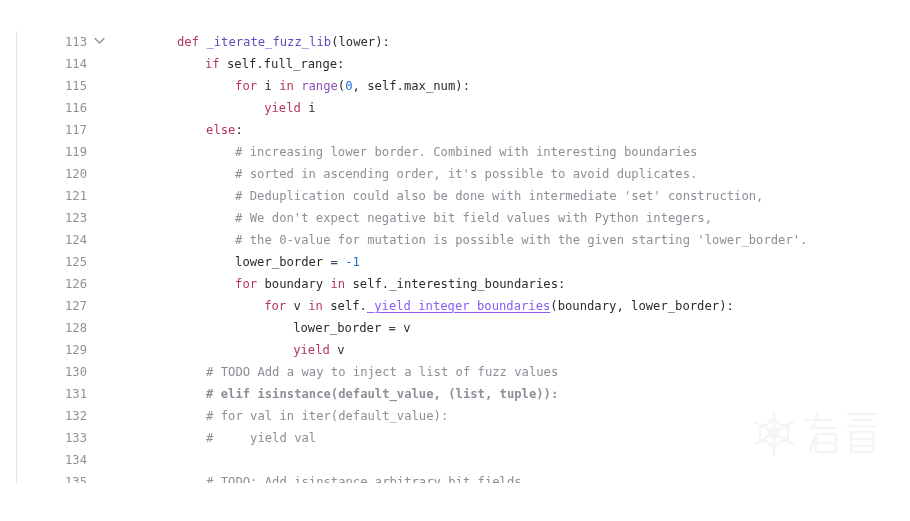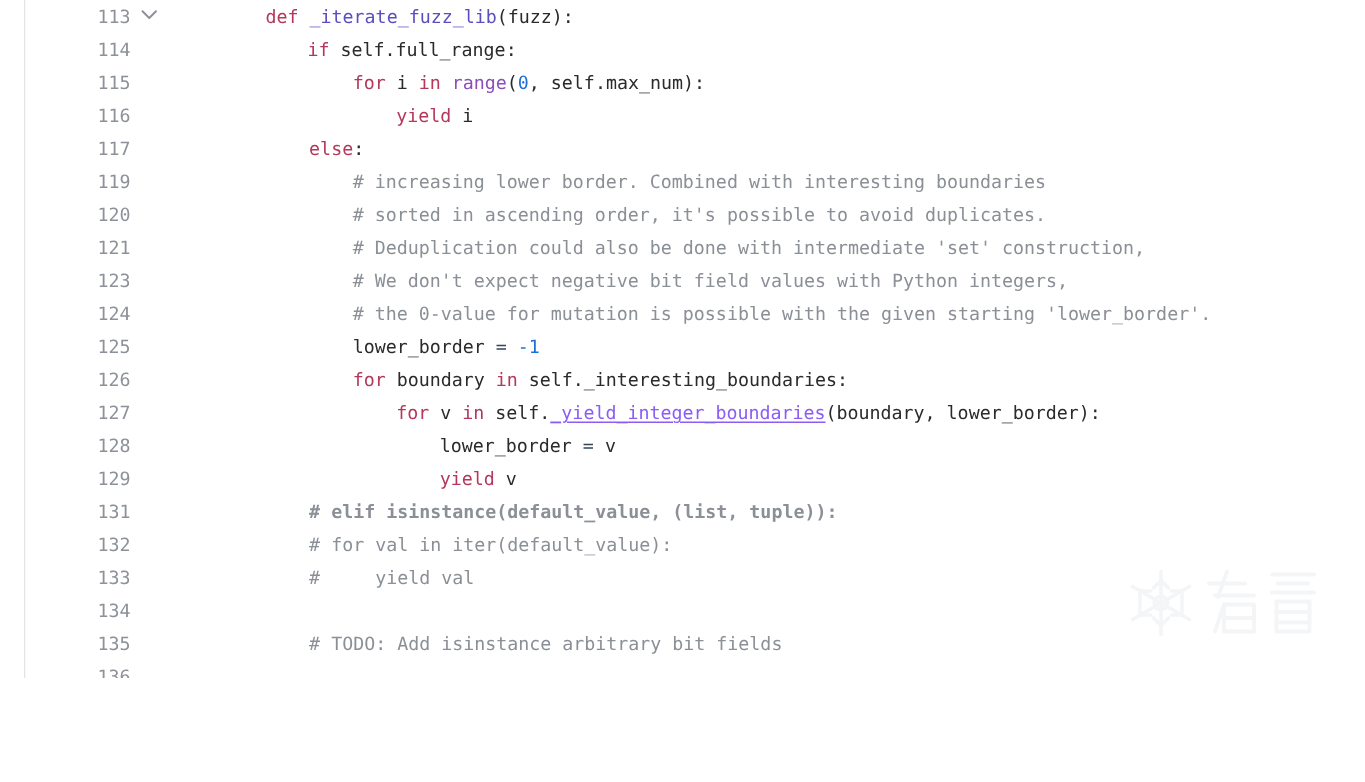--- a/index.html
+++ b/index.html
@@ -13,20 +13,21 @@
     overflow: hidden;
     font-family: "DejaVu Sans Mono", "Liberation Mono", monospace;
   }
 
   #editor {
     position: relative;
     width: 910px;
     height: 452px;
     background: #ffffff;
     overflow: hidden;
+    margin-top: 31px;
   }
 
   
   .left-rail {
     position: absolute;
     left: 0;
     top: 0;
     width: 17px;
     height: 521px;
     background: #ffffff;
@@ -115,35 +116,36 @@
 </head>
 <body>
 
 <div id="editor">
 
   <div class="left-rail"></div>
 
   <div class="code-area" id="code-area">
       <div class="line"><span class="lineno">113</span><span class="fold"><svg width="11" height="8" viewBox="0 0 11 8" xmlns="http://www.w3.org/2000/svg">
             <path d="M1 1.5 L5.5 6 L10 1.5" fill="none" stroke="#8d9199" stroke-width="1.3" stroke-linecap="round" stroke-linejoin="round"></path>
-          </svg></span><span class="content" style="left: 160.04px;"><span class="t-kw">def</span><span class="t-plain"> </span><span class="t-fn">_iterate_fuzz_lib</span><span class="t-punct">(</span><span class="t-plain">fuzz</span><span class="t-punct">):</span></span></div>
+          </svg></span><span class="content" style="left: 160.04px;"><span class="t-kw">def</span><span class="t-plain"> </span><span class="t-fn">_iterate_fuzz_lib</span><span class="t-punct">(</span><span class="t-plain">lower</span><span class="t-punct">):</span></span></div>
       <div class="line"><span class="lineno">114</span><span class="content" style="left: 188px;"><span class="t-kw">if</span><span class="t-plain"> self.full_range</span><span class="t-punct">:</span></span></div>
       <div class="line"><span class="lineno">115</span><span class="content" style="left: 218.12px;"><span class="t-kw">for</span><span class="t-plain"> i </span><span class="t-kw">in</span><span class="t-plain"> </span><span class="t-builtin">range</span><span class="t-punct">(</span><span class="t-num">0</span><span class="t-punct">, </span><span class="t-plain">self.max_num</span><span class="t-punct">):</span></span></div>
       <div class="line"><span class="lineno">116</span><span class="content" style="left: 247.16px;"><span class="t-kw">yield</span><span class="t-plain"> i</span></span></div>
       <div class="line"><span class="lineno">117</span><span class="content" style="left: 189.08px;"><span class="t-kw">else</span><span class="t-punct">:</span></span></div>
       <div class="line"><span class="lineno">119</span><span class="content" style="left: 218.12px;"><span class="t-comment"># increasing lower border. Combined with interesting boundaries</span></span></div>
       <div class="line"><span class="lineno">120</span><span class="content" style="left: 218.12px;"><span class="t-comment"># sorted in ascending order, it's possible to avoid duplicates.</span></span></div>
       <div class="line"><span class="lineno">121</span><span class="content" style="left: 218.12px;"><span class="t-comment"># Deduplication could also be done with intermediate 'set' construction,</span></span></div>
       <div class="line"><span class="lineno">123</span><span class="content" style="left: 218.12px;"><span class="t-comment"># We don't expect negative bit field values with Python integers,</span></span></div>
       <div class="line"><span class="lineno">124</span><span class="content" style="left: 218.12px;"><span class="t-comment"># the 0-value for mutation is possible with the given starting 'lower_border'.</span></span></div>
       <div class="line"><span class="lineno">125</span><span class="content" style="left: 218.12px;"><span class="t-plain">lower_border </span><span class="t-op">=</span><span class="t-plain"> </span><span class="t-num">-1</span></span></div>
       <div class="line"><span class="lineno">126</span><span class="content" style="left: 218.12px;"><span class="t-kw">for</span><span class="t-plain"> boundary </span><span class="t-kw">in</span><span class="t-plain"> self._interesting_boundaries</span><span class="t-punct">:</span></span></div>
       <div class="line"><span class="lineno">127</span><span class="content" style="left: 247.16px;"><span class="t-kw">for</span><span class="t-plain"> v </span><span class="t-kw">in</span><span class="t-plain"> self.</span><span class="t-method">_yield_integer_boundaries</span><span class="t-punct">(</span><span class="t-plain">boundary</span><span class="t-punct">, </span><span class="t-plain">lower_border</span><span class="t-punct">):</span></span></div>
       <div class="line"><span class="lineno">128</span><span class="content" style="left: 276.2px;"><span class="t-plain">lower_border </span><span class="t-op">=</span><span class="t-plain"> v</span></span></div>
       <div class="line"><span class="lineno">129</span><span class="content" style="left: 276.2px;"><span class="t-kw">yield</span><span class="t-plain"> v</span></span></div>
+      <div class="line"><span class="lineno">130</span><span class="content" style="left: 189.08px;"><span class="t-comment"># TODO Add a way to inject a list of fuzz values</span></span></div>
       <div class="line"><span class="lineno">131</span><span class="content" style="left: 189.08px; font-weight: bold;"><span class="t-comment"># elif isinstance(default_value, (list, tuple)):</span></span></div>
       <div class="line"><span class="lineno">132</span><span class="content" style="left: 189.08px;"><span class="t-comment"># for val in iter(default_value):</span></span></div>
       <div class="line"><span class="lineno">133</span><span class="content" style="left: 189.08px;"><span class="t-comment">#     yield val</span></span></div>
       <div class="line"><span class="lineno">134</span><span class="content" style="left: 131px;"></span></div>
       <div class="line"><span class="lineno">135</span><span class="content" style="left: 189.08px;"><span class="t-comment"># TODO: Add isinstance arbitrary bit fields</span></span></div>
       <div class="line"><span class="lineno">136</span><span class="content" style="left: 131px;"></span></div>
     </div>
 
   <div class="watermark">
     <svg width="148" height="52" viewBox="0 0 148 52" xmlns="http://www.w3.org/2000/svg">

